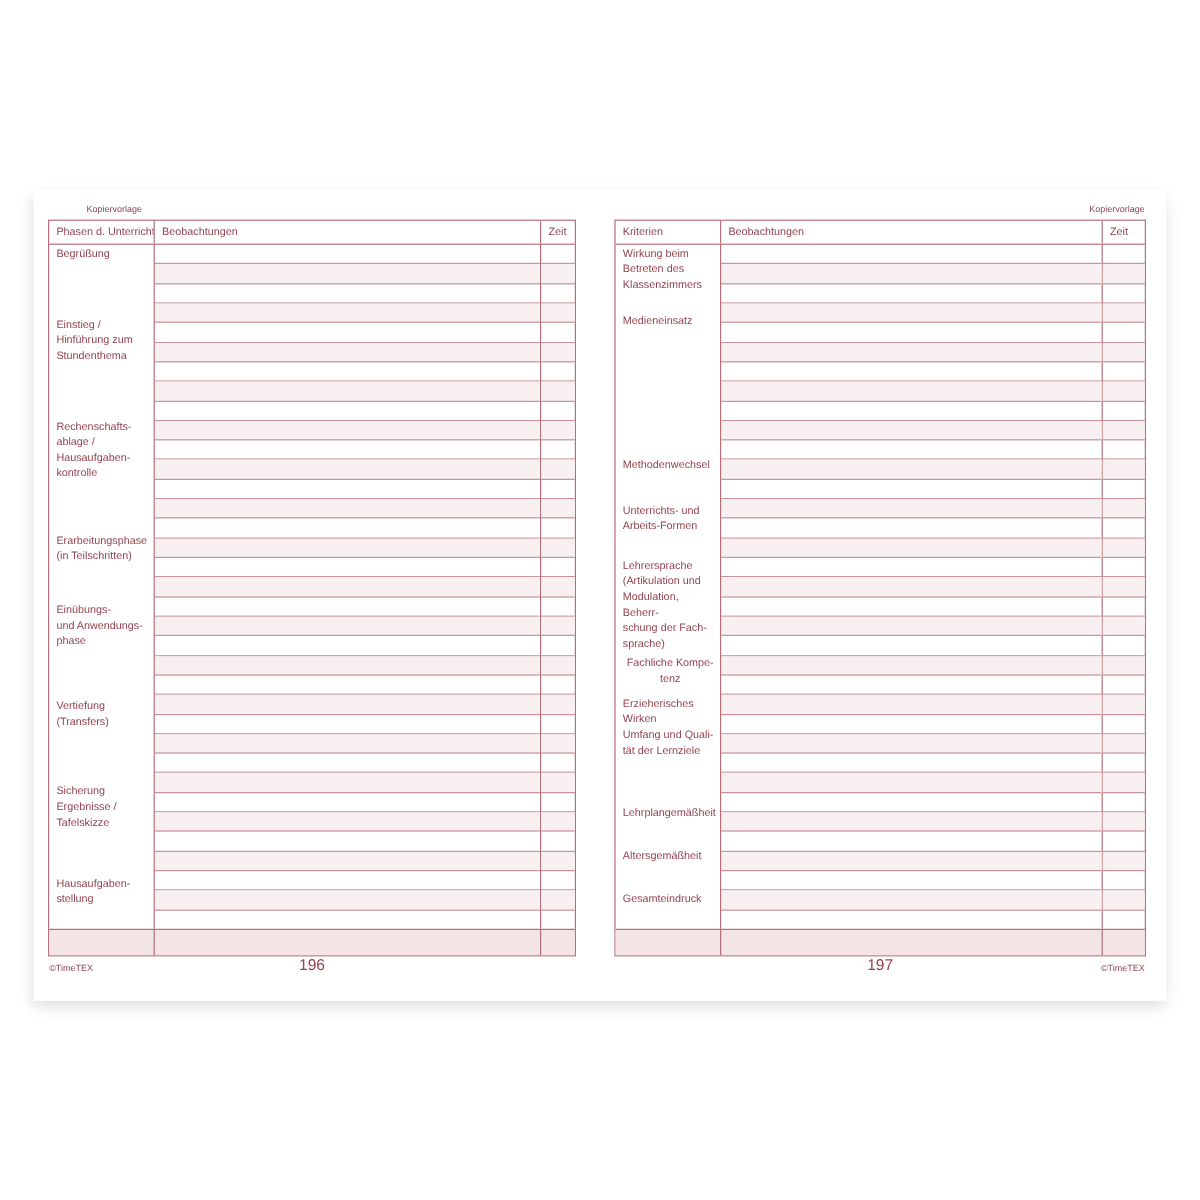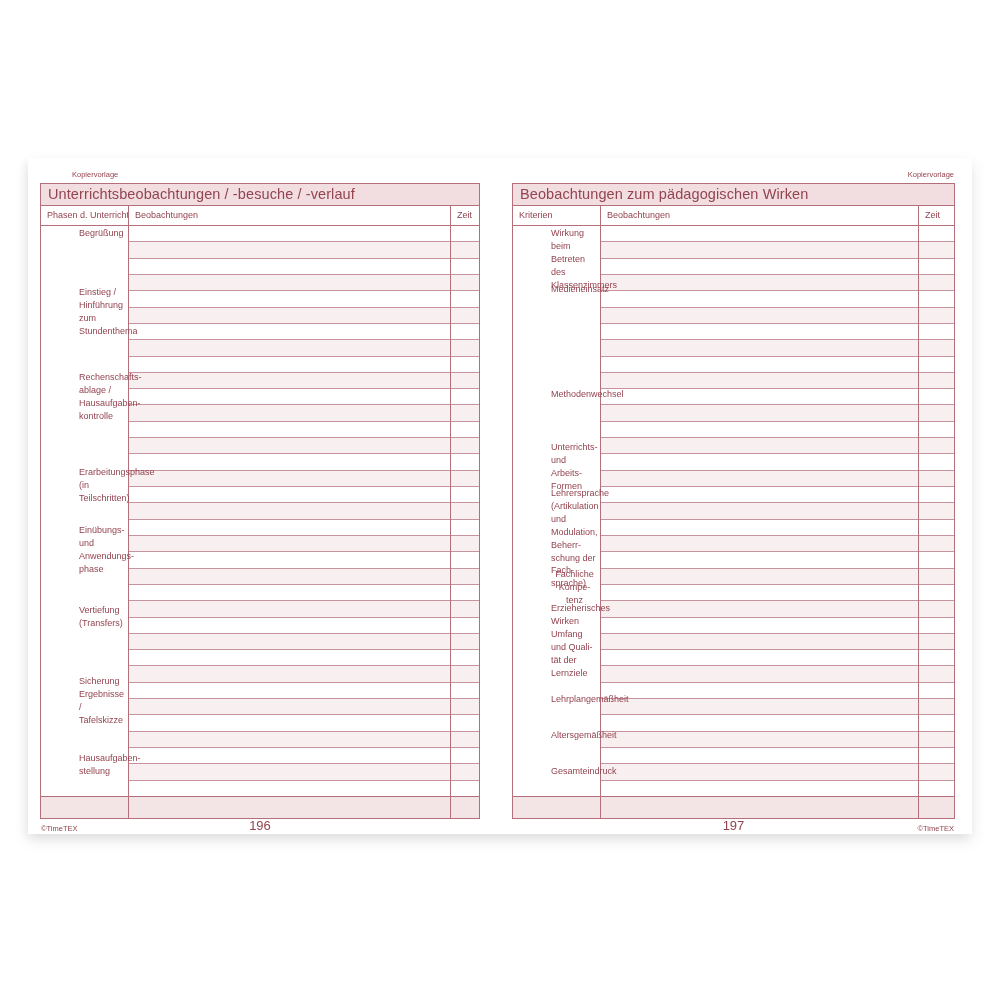--- a/index.html
+++ b/index.html
@@ -24,21 +24,21 @@
               padding-left:7px; font-size:14.5px; color:var(--tx); letter-spacing:0.1px; }
 
   .headrow { display:grid; height:20px; border-bottom:1.2px solid var(--bs);
              font-size:9px; color:var(--tx); }
   .lefttab  .headrow, .lefttab  .bodygrid, .lefttab  .footrow { grid-template-columns:88px 1fr 28px; }
   .righttab .headrow, .righttab .bodygrid, .righttab .footrow { grid-template-columns:88px 1fr 35px; }
   .hcell { line-height:19px; padding-left:6px; overflow:hidden; white-space:nowrap; }
   .hcell.c1, .hcell.c2 { border-right:1px solid var(--bs); }
 
   .bodygrid { display:grid; height:570px; }
-  .phasecol { position:relative; border-right:1px solid var(--bs);margin-left:32px; }
+  .phasecol { position:relative; border-right:1px solid var(--bs); }
   .obscol   { border-right:1px solid var(--bs); display:flex; flex-direction:column; }
   .zeitcol  { display:flex; flex-direction:column; }
 
   .wline { flex:1; border-bottom:0.9px solid var(--lt); }
   .wline:last-child { border-bottom:none; }
   .wline.alt { background:var(--alt); }
 
   .rowlabel { position:absolute; left:6px; right:2px; font-size:9px; line-height:12.9px;
               color:var(--tx); white-space:pre-line; }
 
@@ -52,21 +52,20 @@
 </style>
 </head>
 <body>
 
 <div class="canvas">
   <div class="sheet"></div>
 
   <div class="formtable lefttab">
     <div class="kopie kl">Kopiervorlage</div>
     <div class="frame">
-      <div class="titlebar">Unterrichtsbeobachtungen / -besuche / -verlauf</div>
       <div class="headrow">
         <div class="hcell c1">Phasen d. Unterrichts</div>
         <div class="hcell c2">Beobachtungen</div>
         <div class="hcell c3">Zeit</div>
       </div>
       <div class="bodygrid">
         <div class="phasecol">
             <div class="rowlabel" style="top: 1px;">Begrüßung</div>
             <div class="rowlabel" style="top: 60px;">Einstieg /
 Hinführung zum
@@ -169,33 +168,32 @@
         <div class="fcell c3"></div>
       </div>
     </div>
     <div class="brand bl">©TimeTEX</div>
     <div class="pageno">196</div>
   </div>
 
   <div class="formtable righttab">
     <div class="kopie kr">Kopiervorlage</div>
     <div class="frame">
-      <div class="titlebar">Beobachtungen zum pädagogischen Wirken</div>
       <div class="headrow">
         <div class="hcell c1">Kriterien</div>
         <div class="hcell c2">Beobachtungen</div>
         <div class="hcell c3">Zeit</div>
       </div>
       <div class="bodygrid">
         <div class="phasecol">
             <div class="rowlabel" style="top: 1px;">Wirkung beim
 Betreten des
 Klassenzimmers</div>
             <div class="rowlabel" style="top: 57px;">Medieneinsatz</div>
-            <div class="rowlabel" style="top: 162px;">Methodenwechsel</div>
+            <div class="rowlabel" style="top: 177px;">Methodenwechsel</div>
             <div class="rowlabel" style="top: 215px;">Unterrichts- und
 Arbeits-Formen</div>
             <div class="rowlabel" style="top: 261px;">Lehrersprache
 (Artikulation und
 Modulation, Beherr-
 schung der Fach-
 sprache)</div>
             <div class="rowlabel" style="top: 342px; text-align: center;">Fachliche Kompe-
 tenz</div>
             <div class="rowlabel" style="top: 376px;">Erzieherisches

